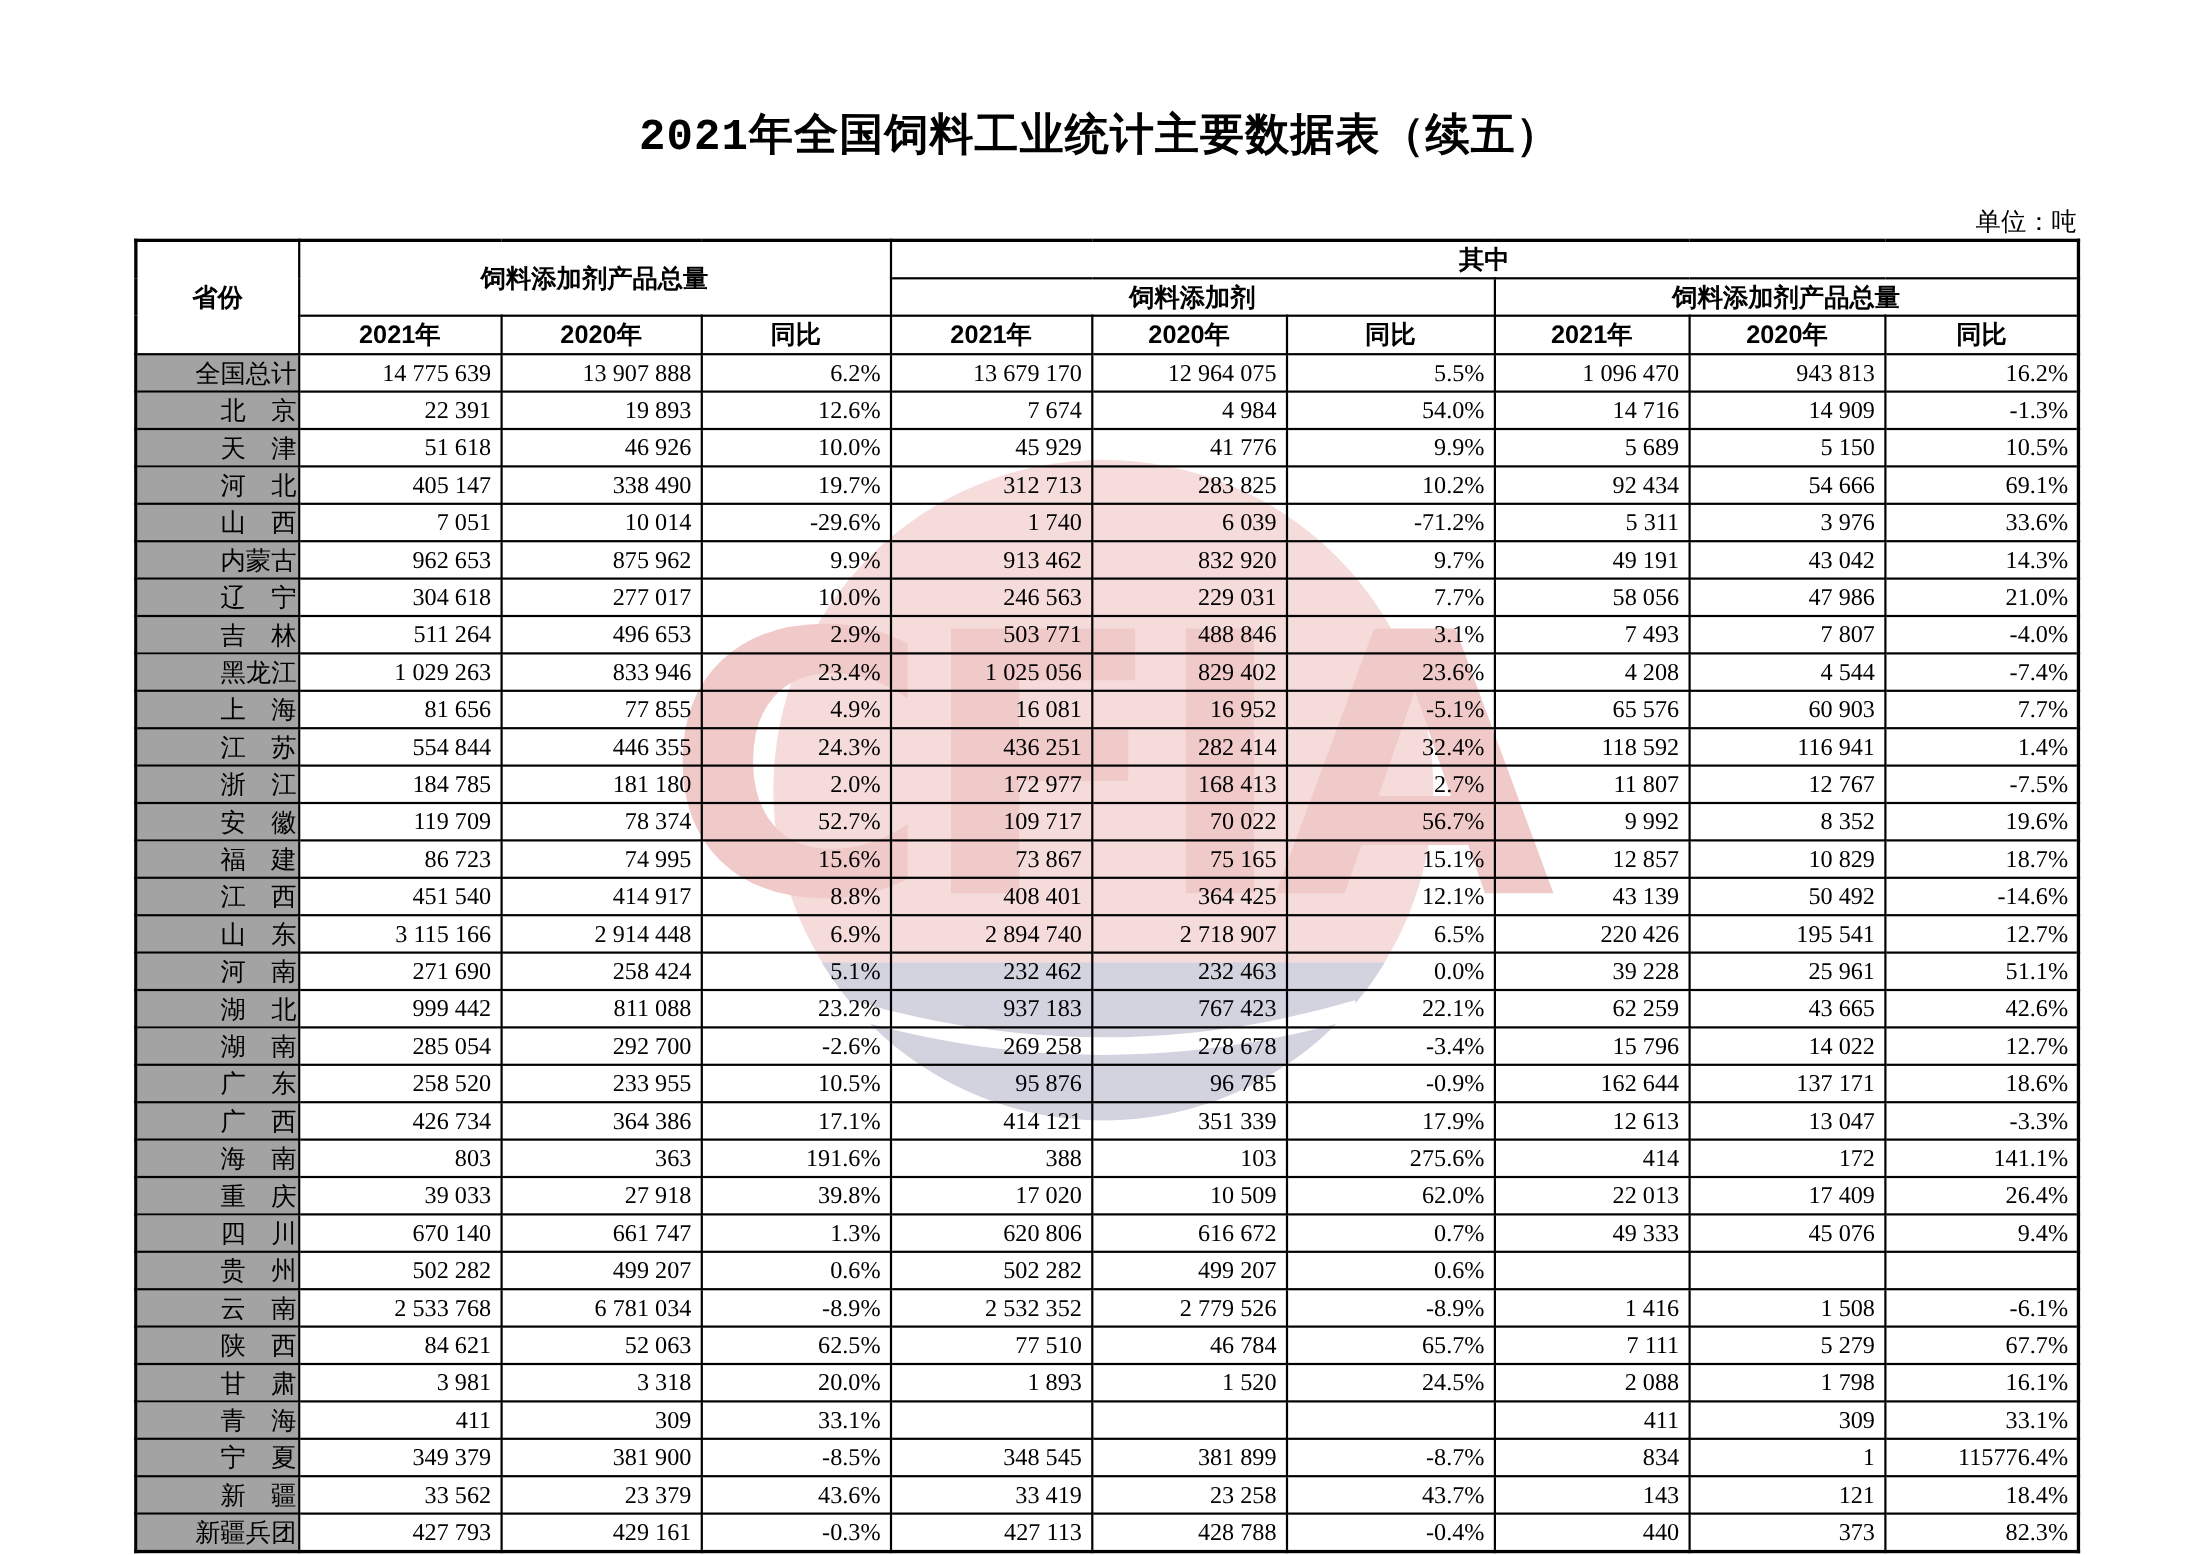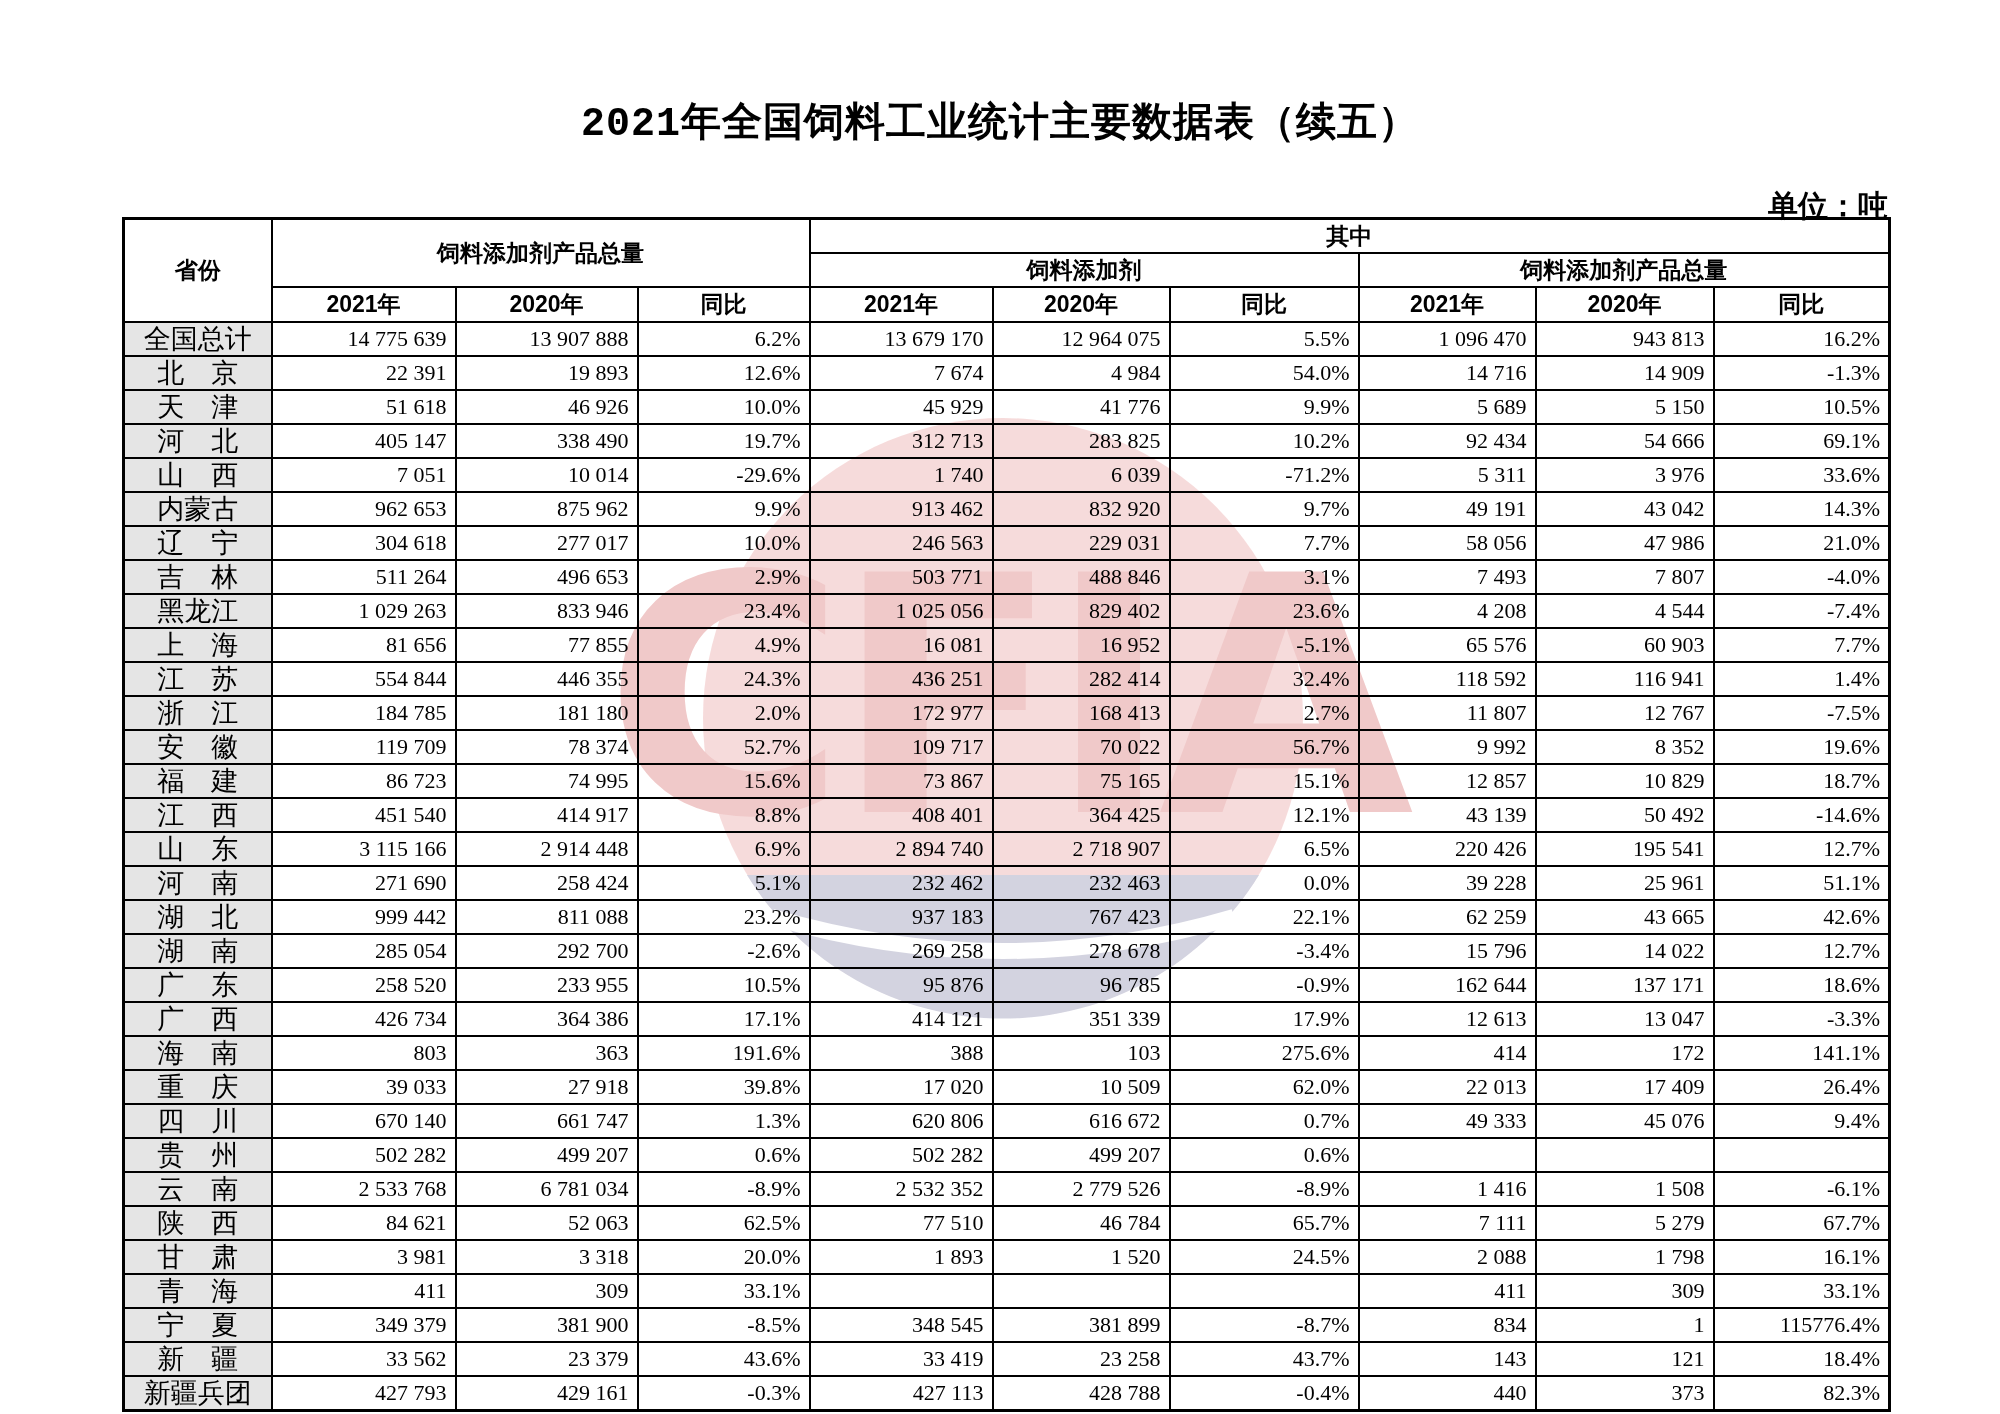--- a/index.html
+++ b/index.html
@@ -6,39 +6,39 @@
   .page{
     position:relative;width:2000px;height:1414px;background:#fff;overflow:hidden;
     font-family:"Liberation Serif",serif;color:#000;
   }
   .title{
     position:absolute;top:94px;left:0;width:100%;text-align:center;
     font-family:Liberation Mono, monospace;font-weight:bold;font-size:40px;letter-spacing:1px;
   }
   .unit{
     position:absolute;top:186px;left:122px;width:1766px;text-align:right;
-    font-family:"Liberation Sans",sans-serif;font-weight:700;font-size:30px;
+    font-family:"Liberation Sans",sans-serif;font-weight:400;font-size:23px;
   }
   .table-wrap{position:absolute;left:122px;top:217px;width:1766px;}
   .watermark{position:absolute;left:0;top:0;z-index:0;pointer-events:none;}
   table.stats{
     position:relative;z-index:1;border-collapse:collapse;table-layout:fixed;
     width:1766px;border:3px solid #000;
   }
   table.stats th,table.stats td{
     border:2px solid #000;overflow:hidden;white-space:nowrap;line-height:1;
     vertical-align:middle;background:transparent;
   }
   thead th{
     background:#d9d9d9;font-family:"Liberation Sans",sans-serif;font-weight:600;
     font-size:23px;text-align:center;height:30px;
   }
   thead tr.sub th{height:31px;}
   tbody th.prov{
-    background:#e5e5e5;font-weight:normal;font-size:27px;text-align:center;
+    background:#a3a3a3;font-weight:normal;font-size:23px;text-align:right;
     height:30px;font-family:"Liberation Serif",serif;
   }
   tbody td{
     text-align:right;padding-right:8px;font-size:22px;height:30px;
     font-family:"Liberation Serif",serif;
   }
 </style>
 </head>
 <body>
 

